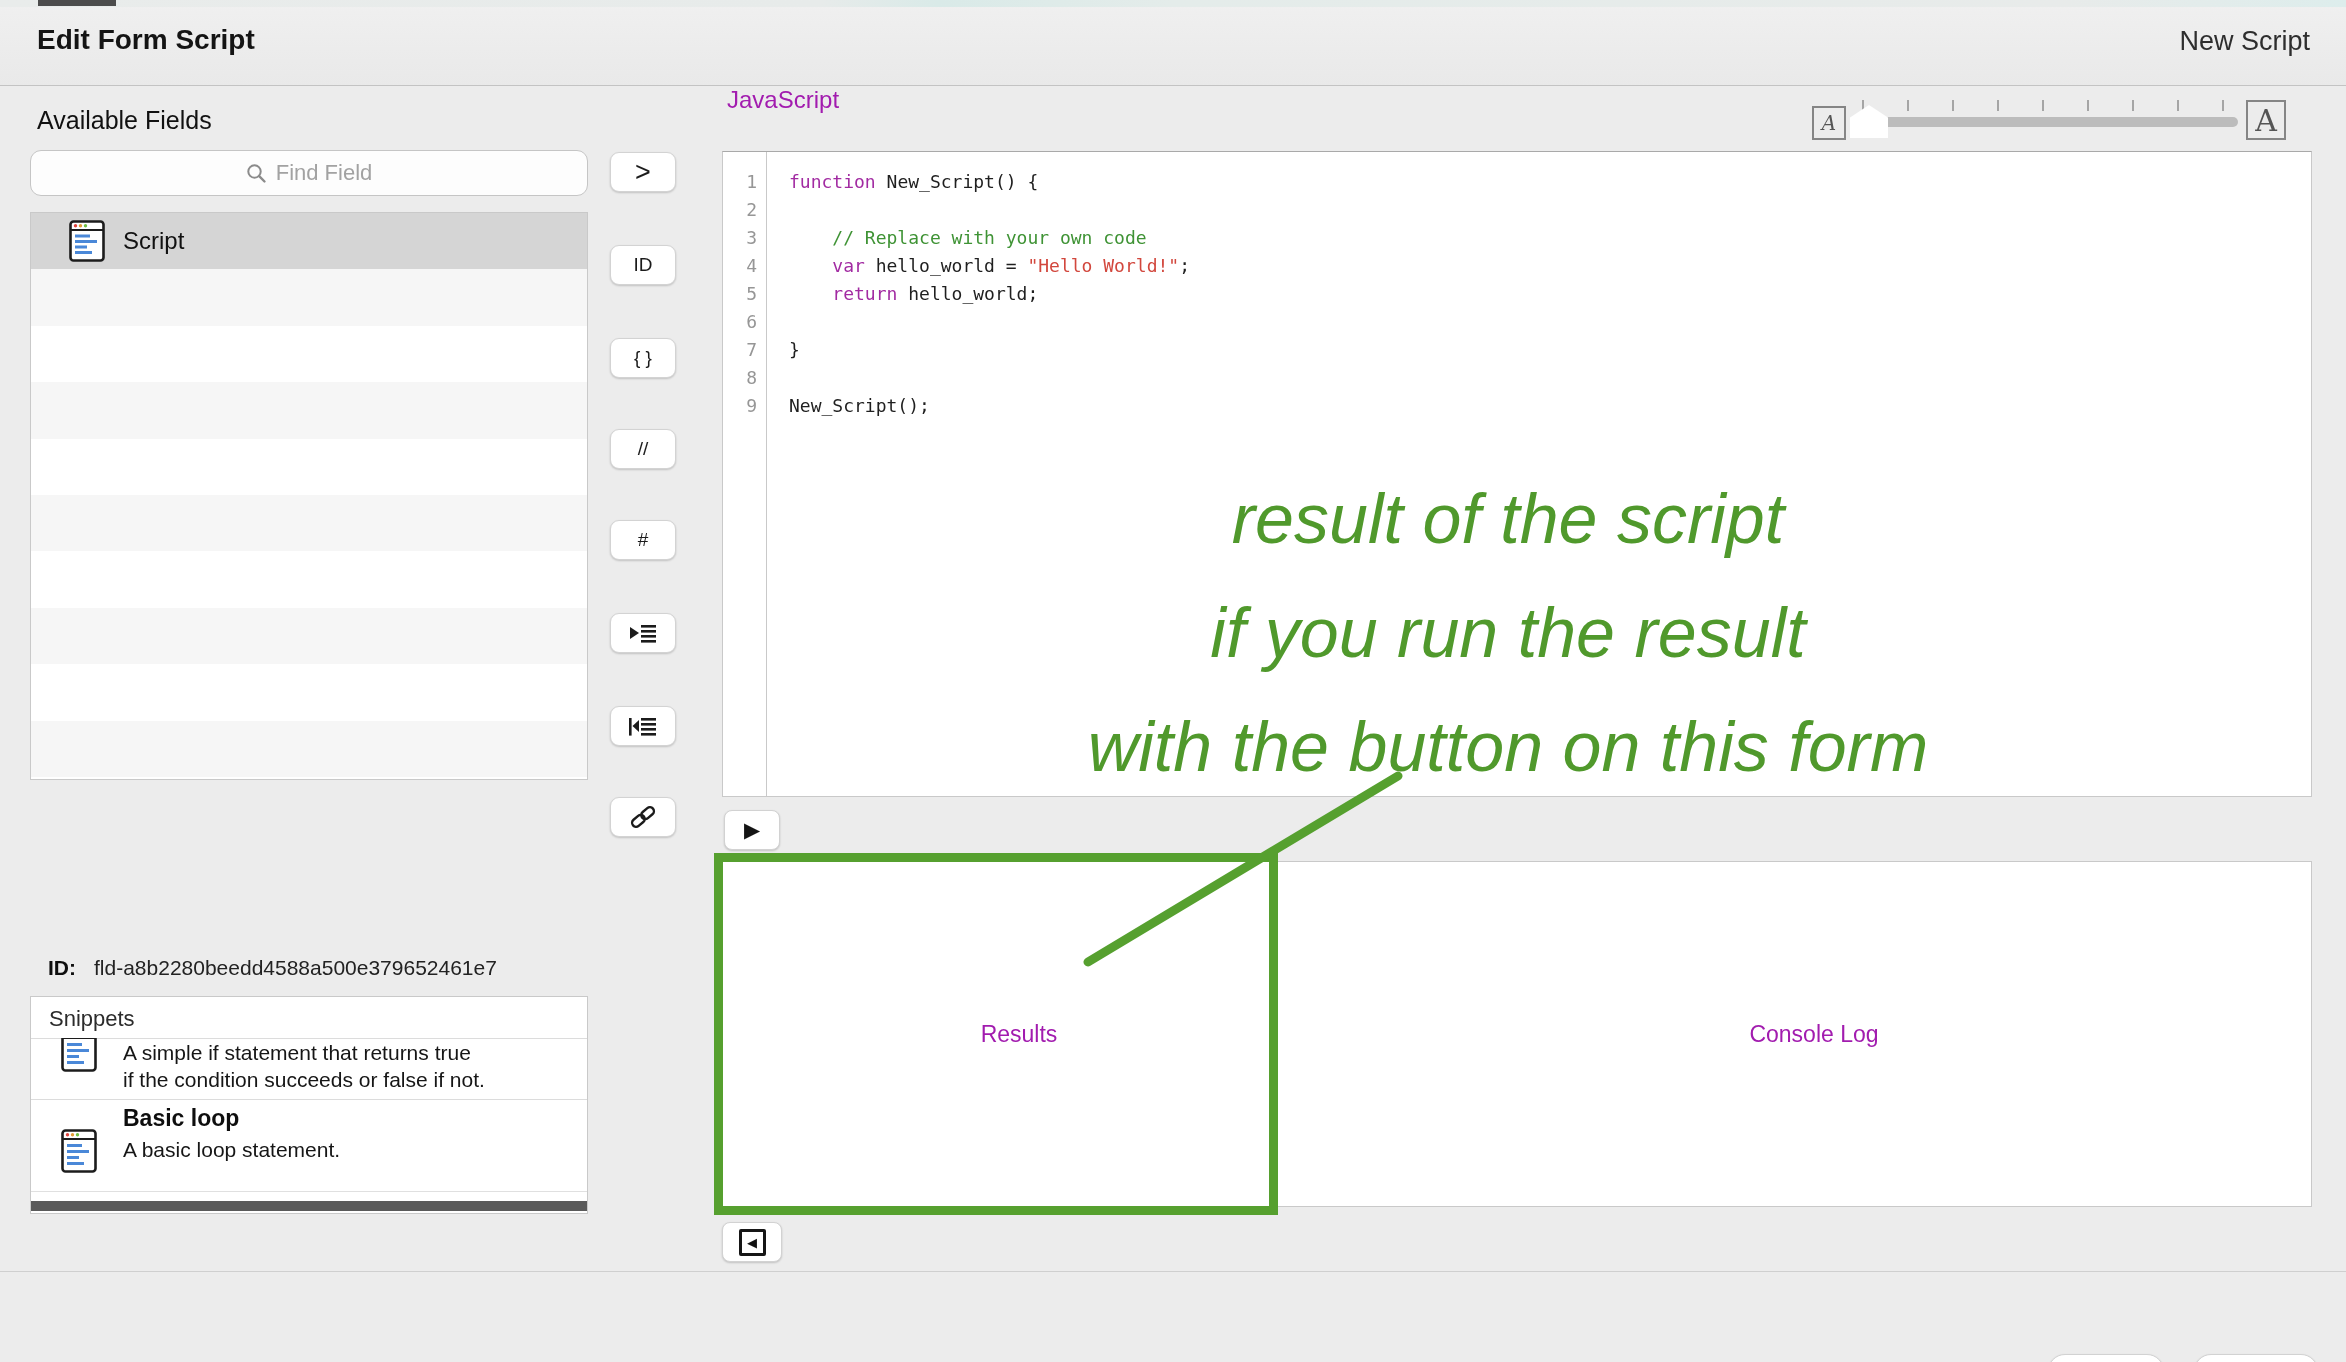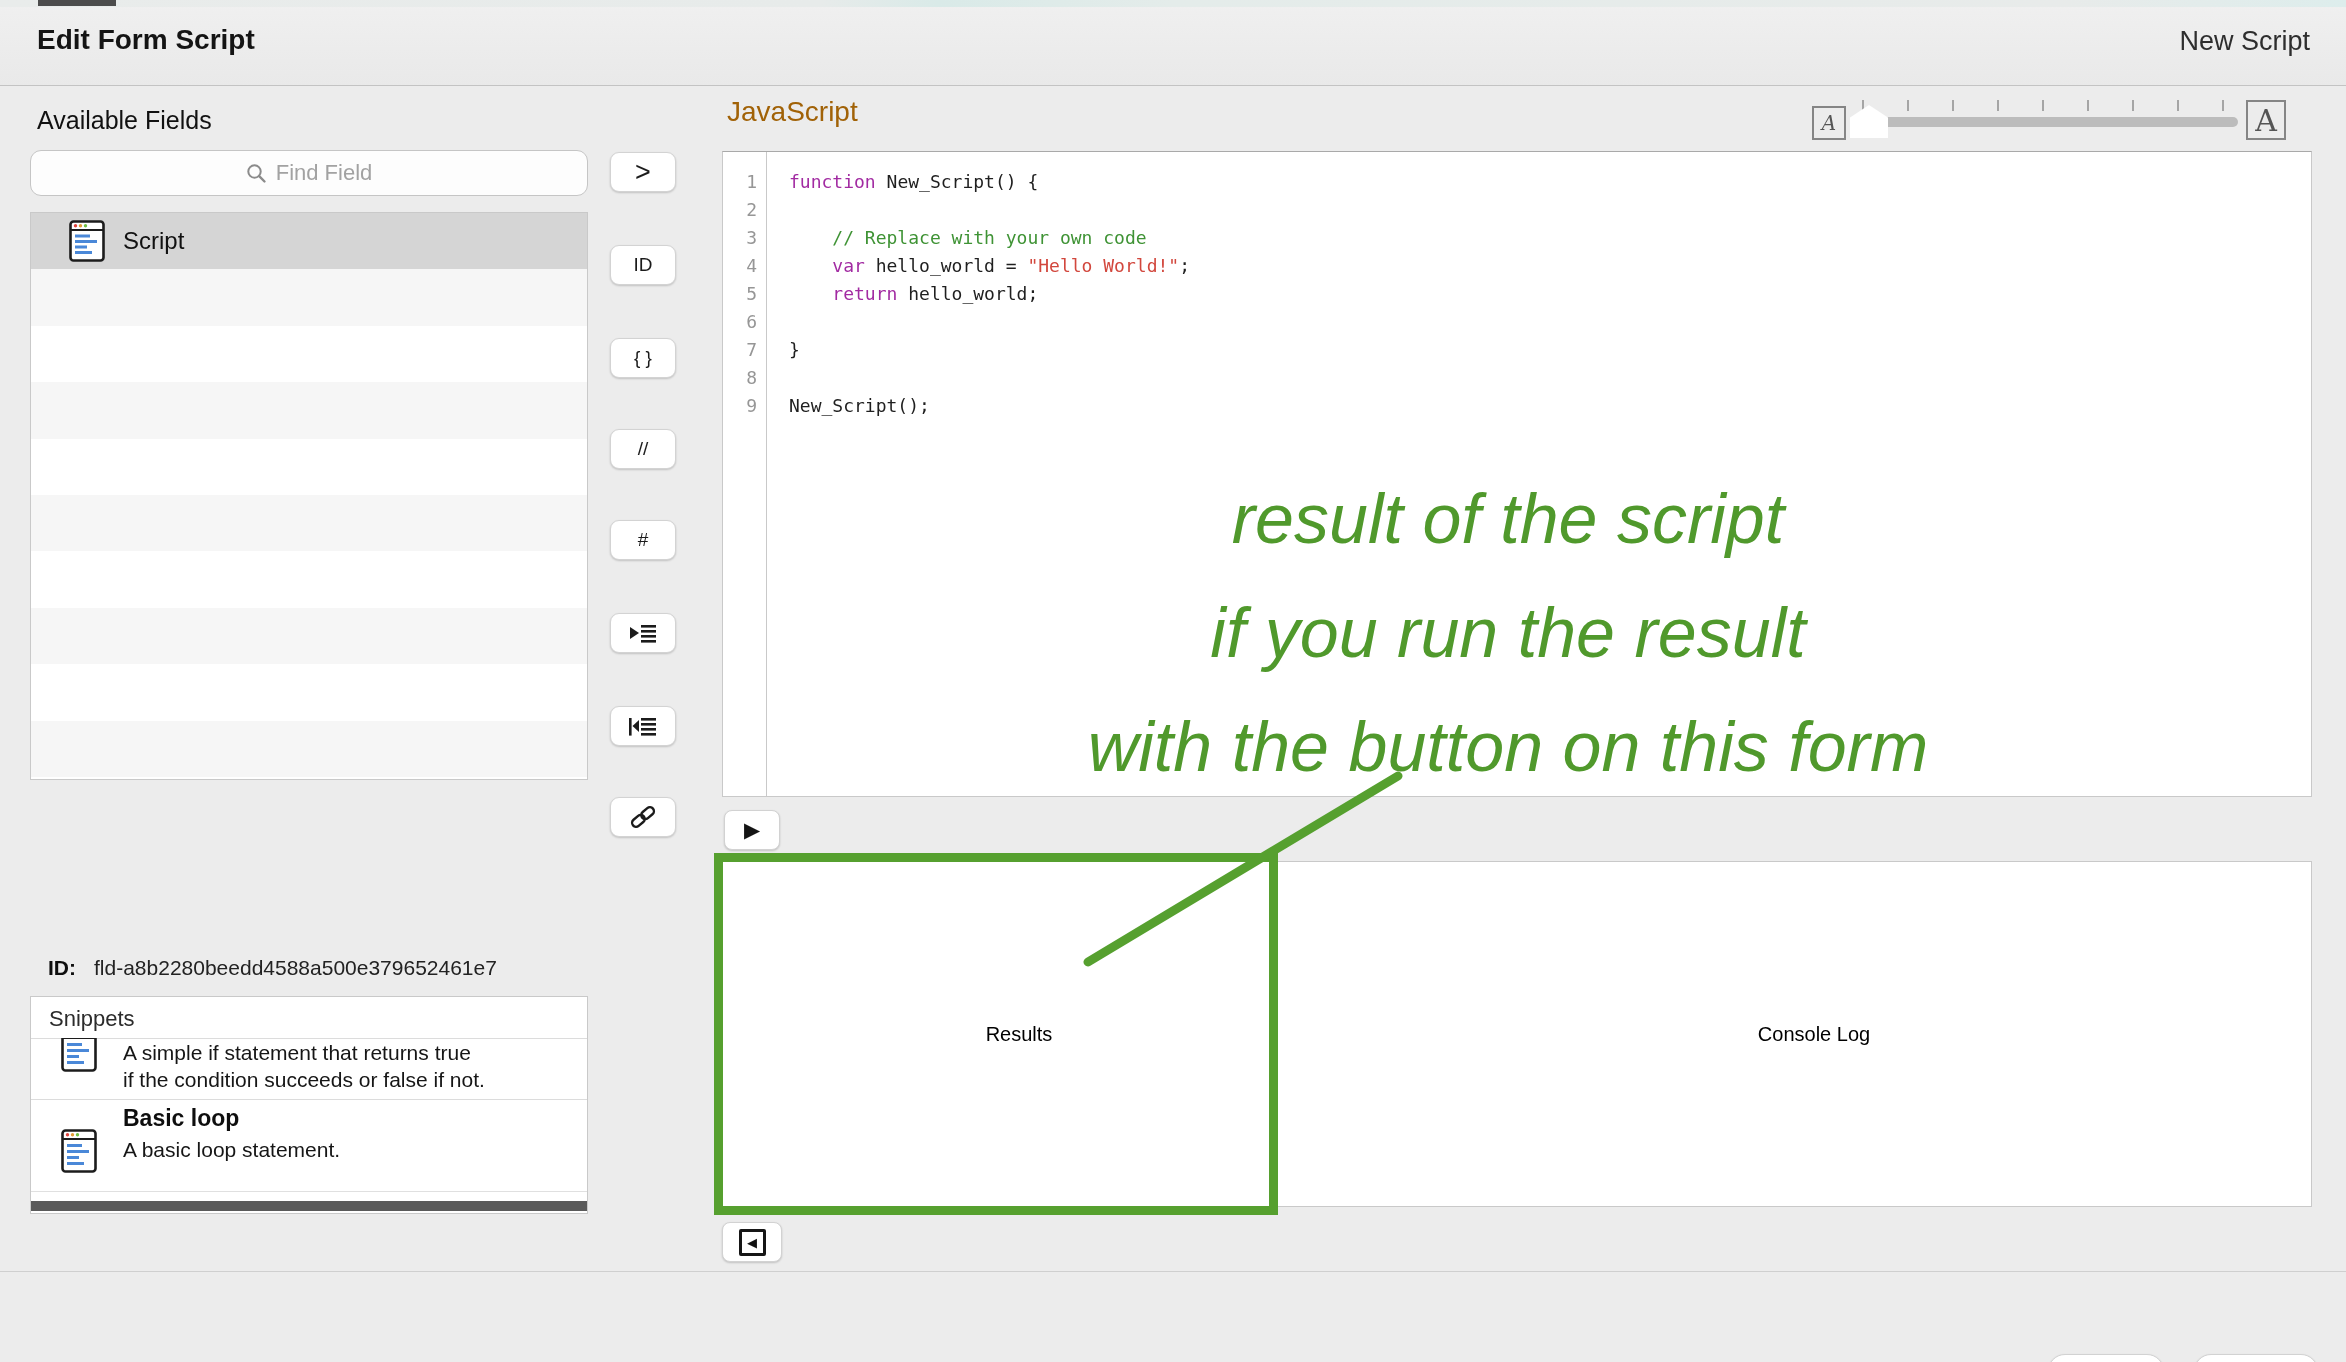--- a/index.html
+++ b/index.html
@@ -40,21 +40,21 @@
   .snip-desc { font-size:21px; color:#161616; line-height:27px; }
   .snip-dark { position:absolute; left:0; top:163px; width:556px; height:10px; background:#5a5a5a; }
 
   
   .tbtn { position:absolute; left:610px; width:66px; height:40px; background:#fff; border:1px solid #d3d3d3;
           border-radius:9px; box-shadow:0 1px 2px rgba(0,0,0,.18); display:flex; align-items:center; justify-content:center;
           font-size:19px; color:#1b1b1b; }
   .tbtn.gt { font-size:27px; font-weight:500; }
 
   
-  .js-heading { position:absolute; left:727px; top:96px; font-size:28px; color:#a16207; }
+  .js-heading { position:absolute; left:727px; top:86px; font-size:24px; color:#a21caf; }
   .abox { position:absolute; border:2px solid #858585; display:flex; align-items:center; justify-content:center;
           color:#555; font-family:"DejaVu Serif", serif; background:transparent; }
   .abox.small { left:1812px; top:106px; width:34px; height:34px; font-size:20px; font-style:italic; }
   .abox.large { left:2246px; top:100px; width:40px; height:40px; font-size:30px; }
   .slider-track { position:absolute; left:1856px; top:117px; width:382px; height:10px; background:#bcbcbc; border-radius:5px; }
   .tick { position:absolute; top:100px; width:2px; height:11px; background:#a5a5a5; }
   .slider-thumb { position:absolute; left:1850px; top:105px; width:38px; height:33px; background:#fff;
                   clip-path:polygon(50% 0%,100% 38%,100% 100%,0% 100%,0% 38%);
                   filter:drop-shadow(0 1px 2px rgba(0,0,0,.45)); }
 
@@ -66,21 +66,21 @@
   .codecol { position:absolute; left:66px; top:16px; right:4px; }
   .cl { height:28px; line-height:28px; white-space:pre; font-family:"DejaVu Sans Mono", monospace; font-size:18px; }
   .tok-kw { color:#a22ba2; } .tok-cm { color:#3f9335; } .tok-str { color:#d2473d; } .tok-pl { color:#1f1f1f; }
 
   
   .play-btn { position:absolute; left:724px; top:810px; width:56px; height:40px; background:#fff; border:1px solid #d2d2d2;
               border-radius:8px; box-shadow:0 1px 2px rgba(0,0,0,.18); display:flex; align-items:center; justify-content:center;
               font-size:21px; color:#141414; }
   .panel { position:absolute; top:861px; height:346px; background:#fff; border:1px solid #c9c9c9;
            display:flex; align-items:center; justify-content:center; }
-  .panel .plabel { font-size:20px; color:#000000;margin-left:44px; }
+  .panel .plabel { font-size:23px; color:#a21caf;margin-left:44px; }
   .panel.results { left:722px; width:550px; }
   .panel.consolelog { left:1272px; width:1040px; }
   .back-btn { position:absolute; left:722px; top:1222px; width:60px; height:40px; background:#fff; border:1px solid #d2d2d2;
               border-radius:8px; box-shadow:0 1px 2px rgba(0,0,0,.18); display:flex; align-items:center; justify-content:center; }
   .back-ico { width:27px; height:27px; border:3px solid #161616; border-radius:2px; display:flex; align-items:center;
               justify-content:center; font-size:13px; color:#111; }
 
   
   .green-box { position:absolute; left:714px; top:853px; width:564px; height:362px; border:9px solid #56a02f; pointer-events:none; }
   .annotation { position:absolute; left:1508px; top:462px; transform:translateX(-50%); width:1200px; text-align:center;

